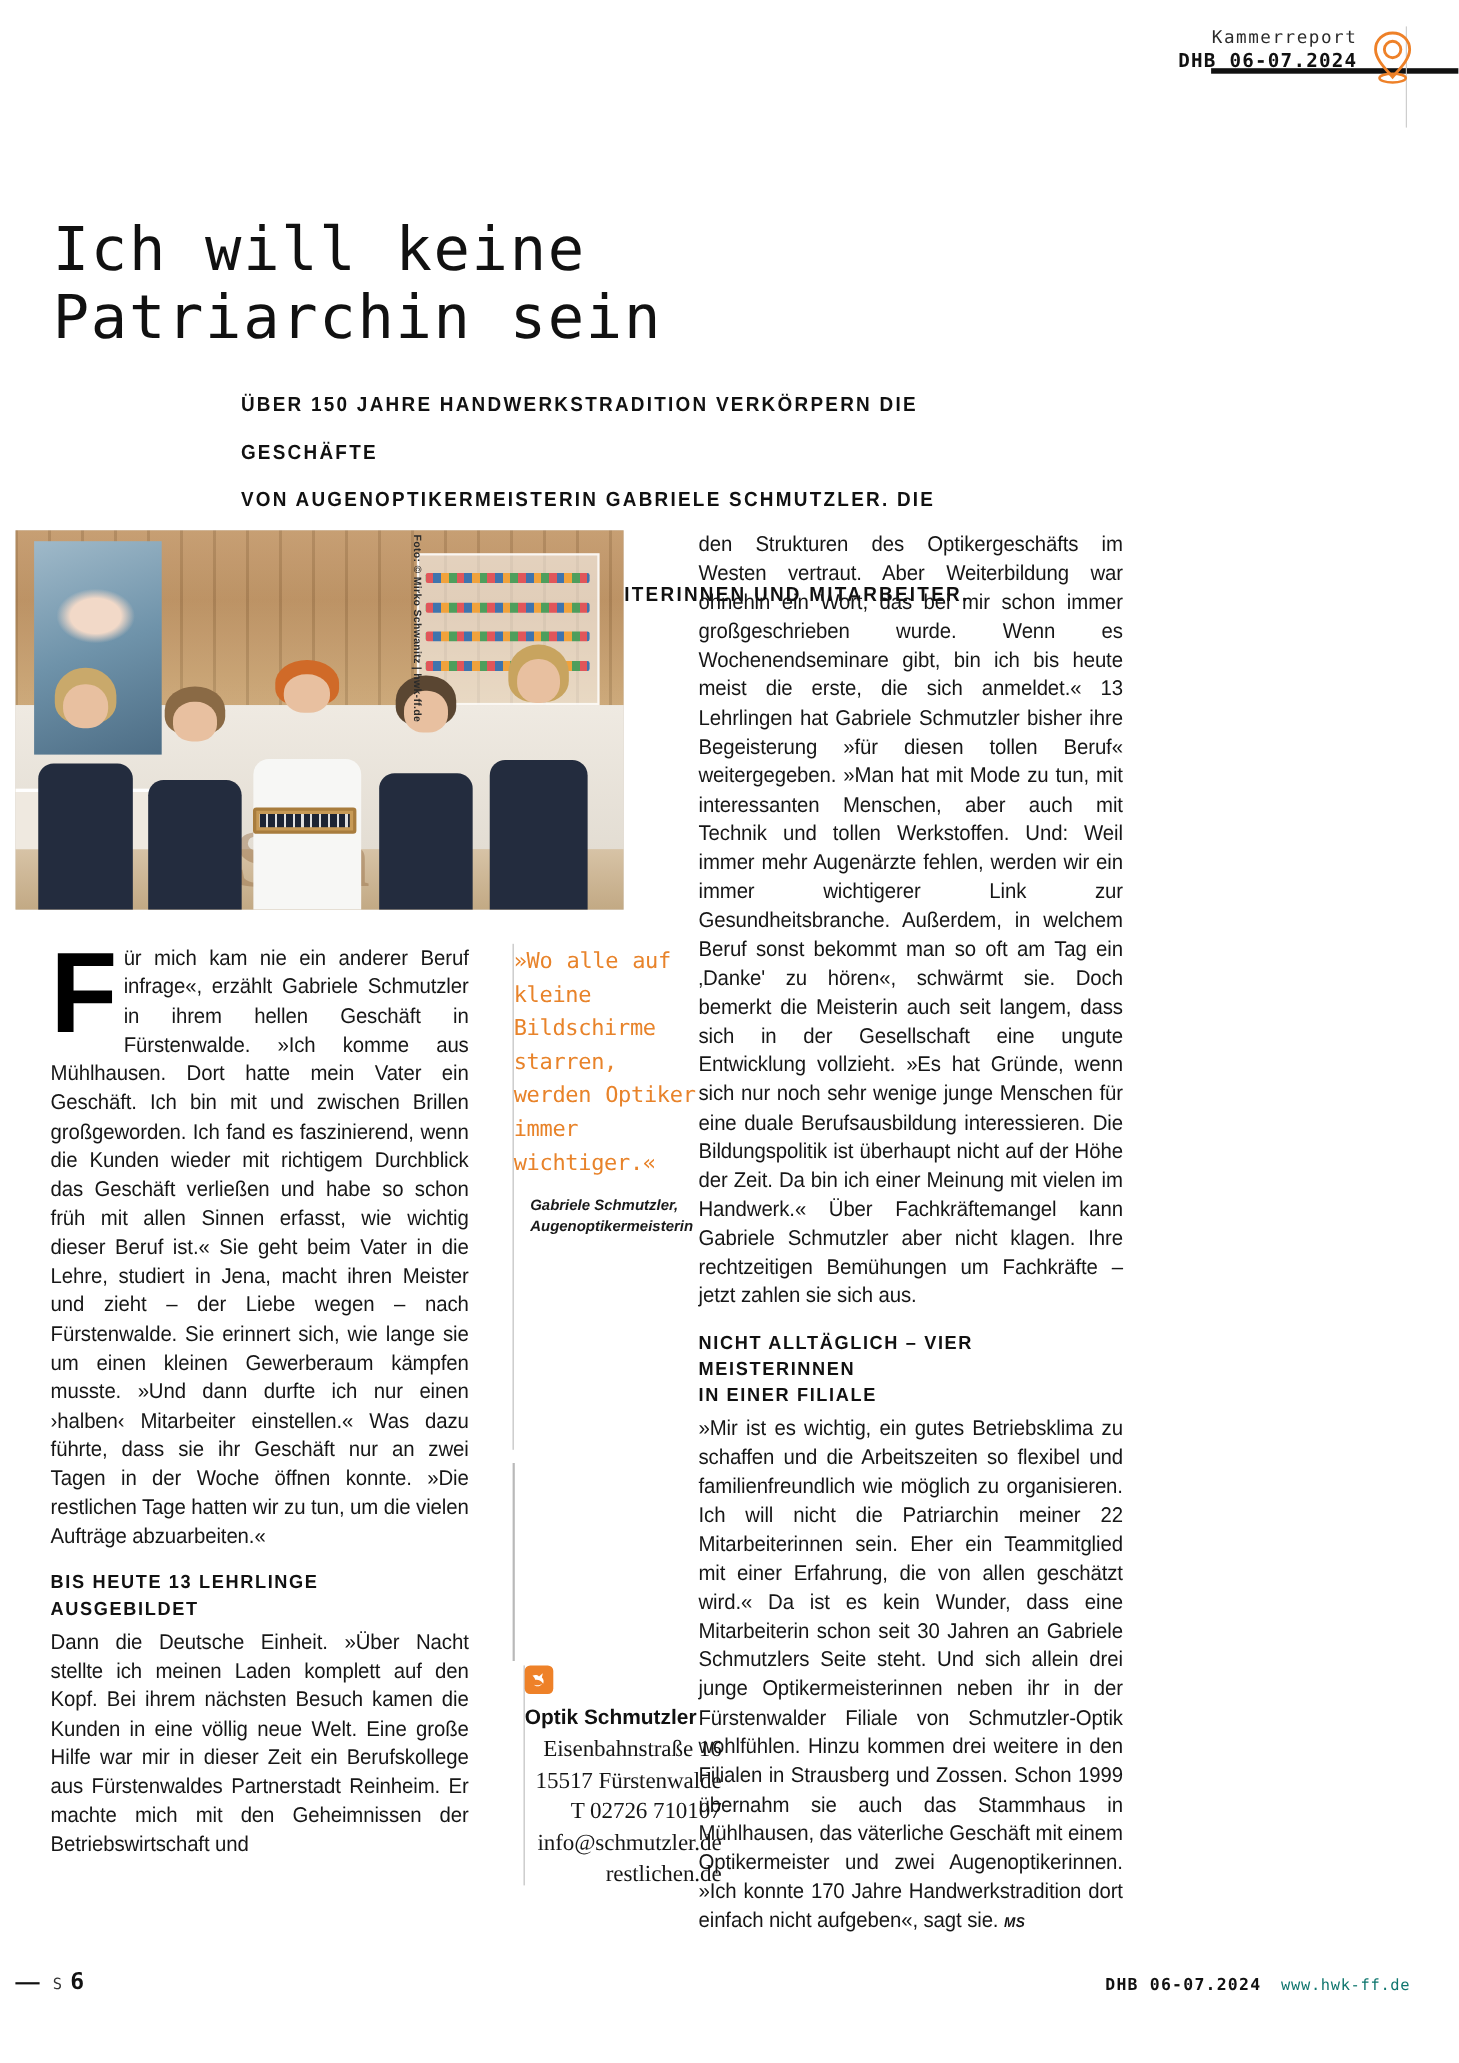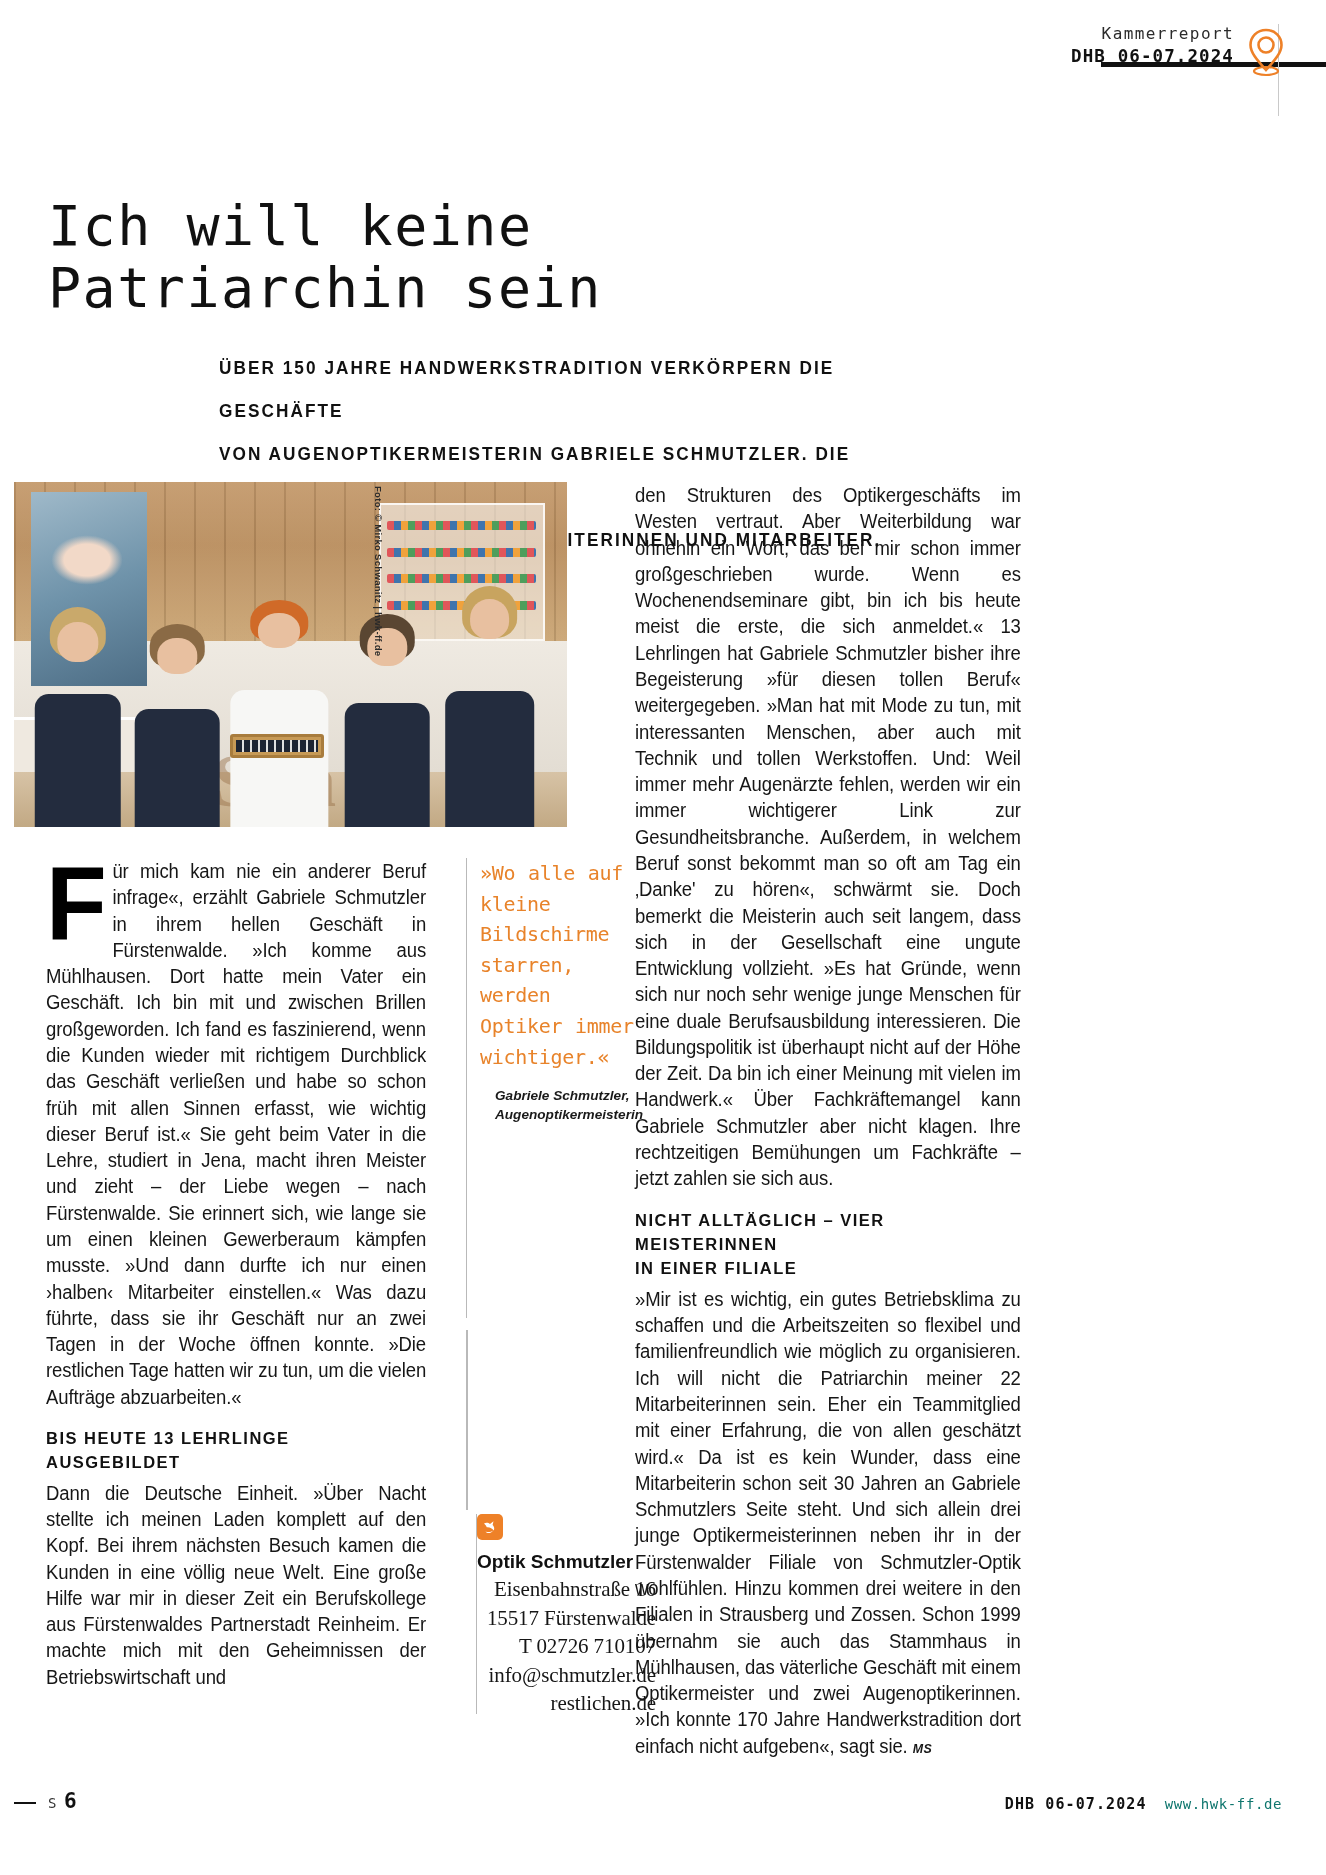--- a/index.html
+++ b/index.html
@@ -257,21 +257,20 @@
     transform-origin: left top;
   }
 
   
   .quote-block {
     position: absolute;
     left: 466px;
     top: 858px;
     width: 178px;
     border-left: 1.6px solid #b9b9b9;
-    padding-left: 13px;
     min-height: 460px;
   }
   .quote-text {
     font-family: "DejaVu Sans Mono", monospace;
     font-size: 20px;
     line-height: 1.53;
     color: #e8832a;
     letter-spacing: -0.3px;
     word-spacing: 1px;
   }

